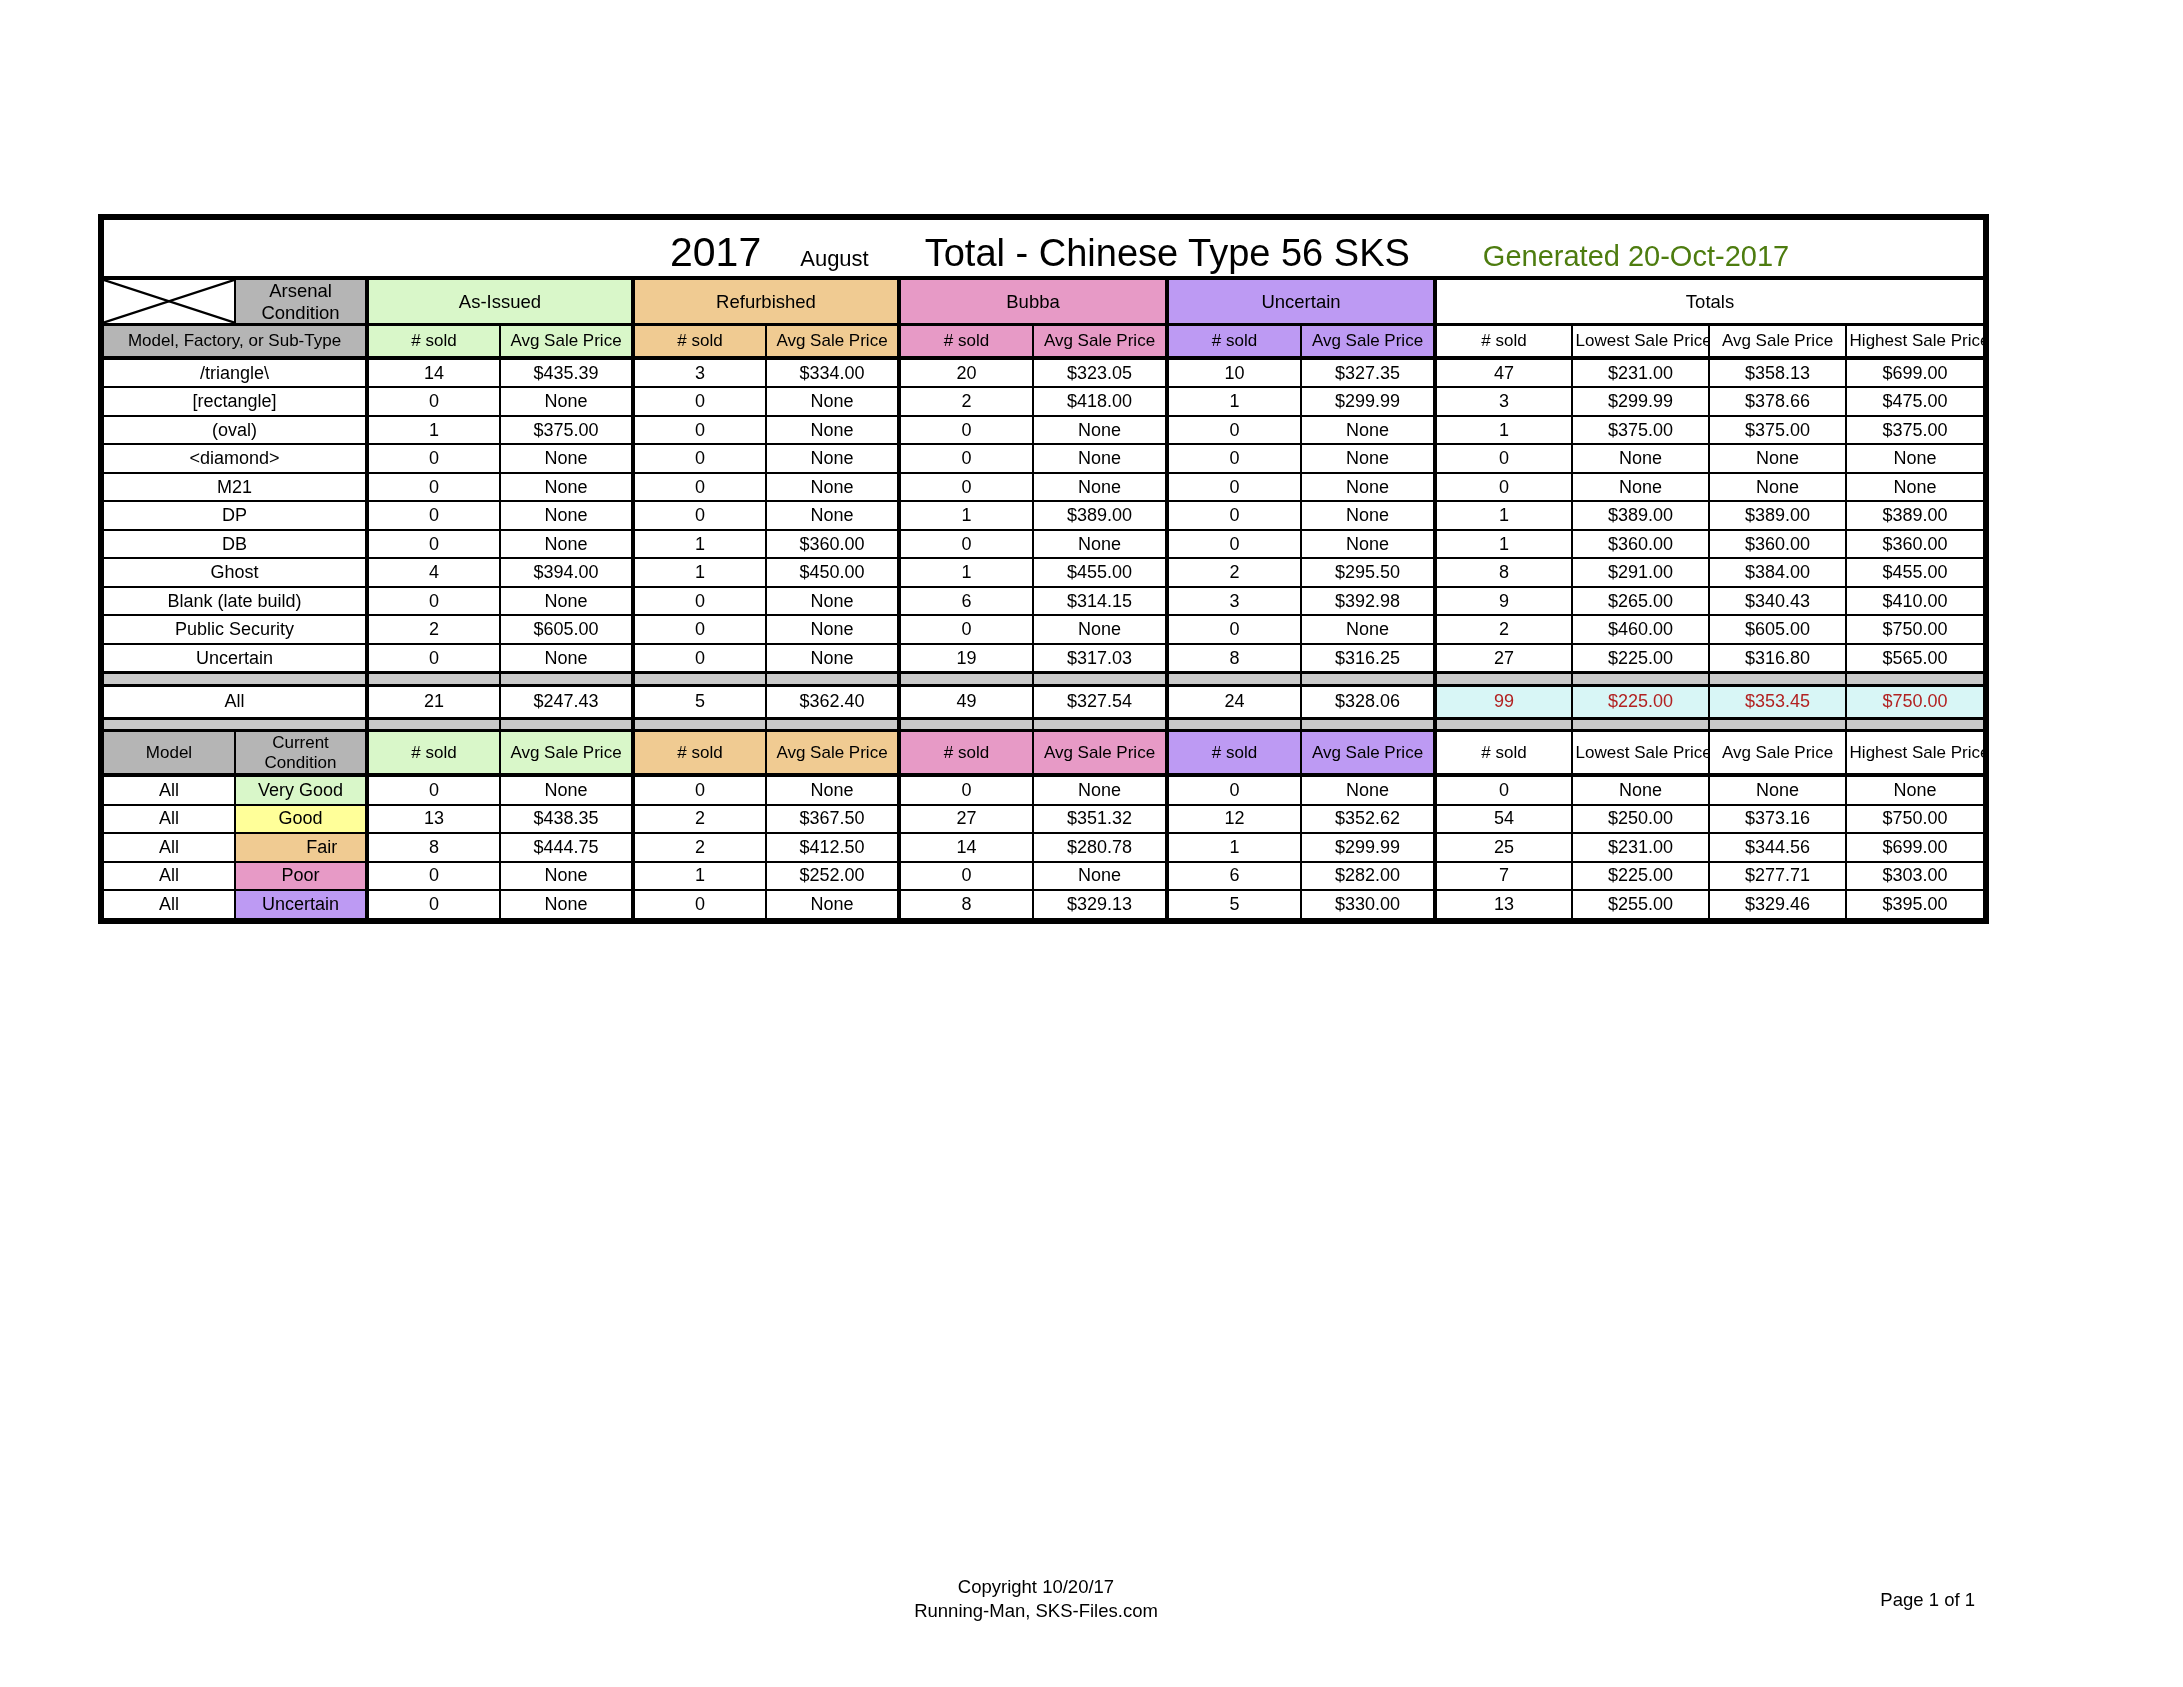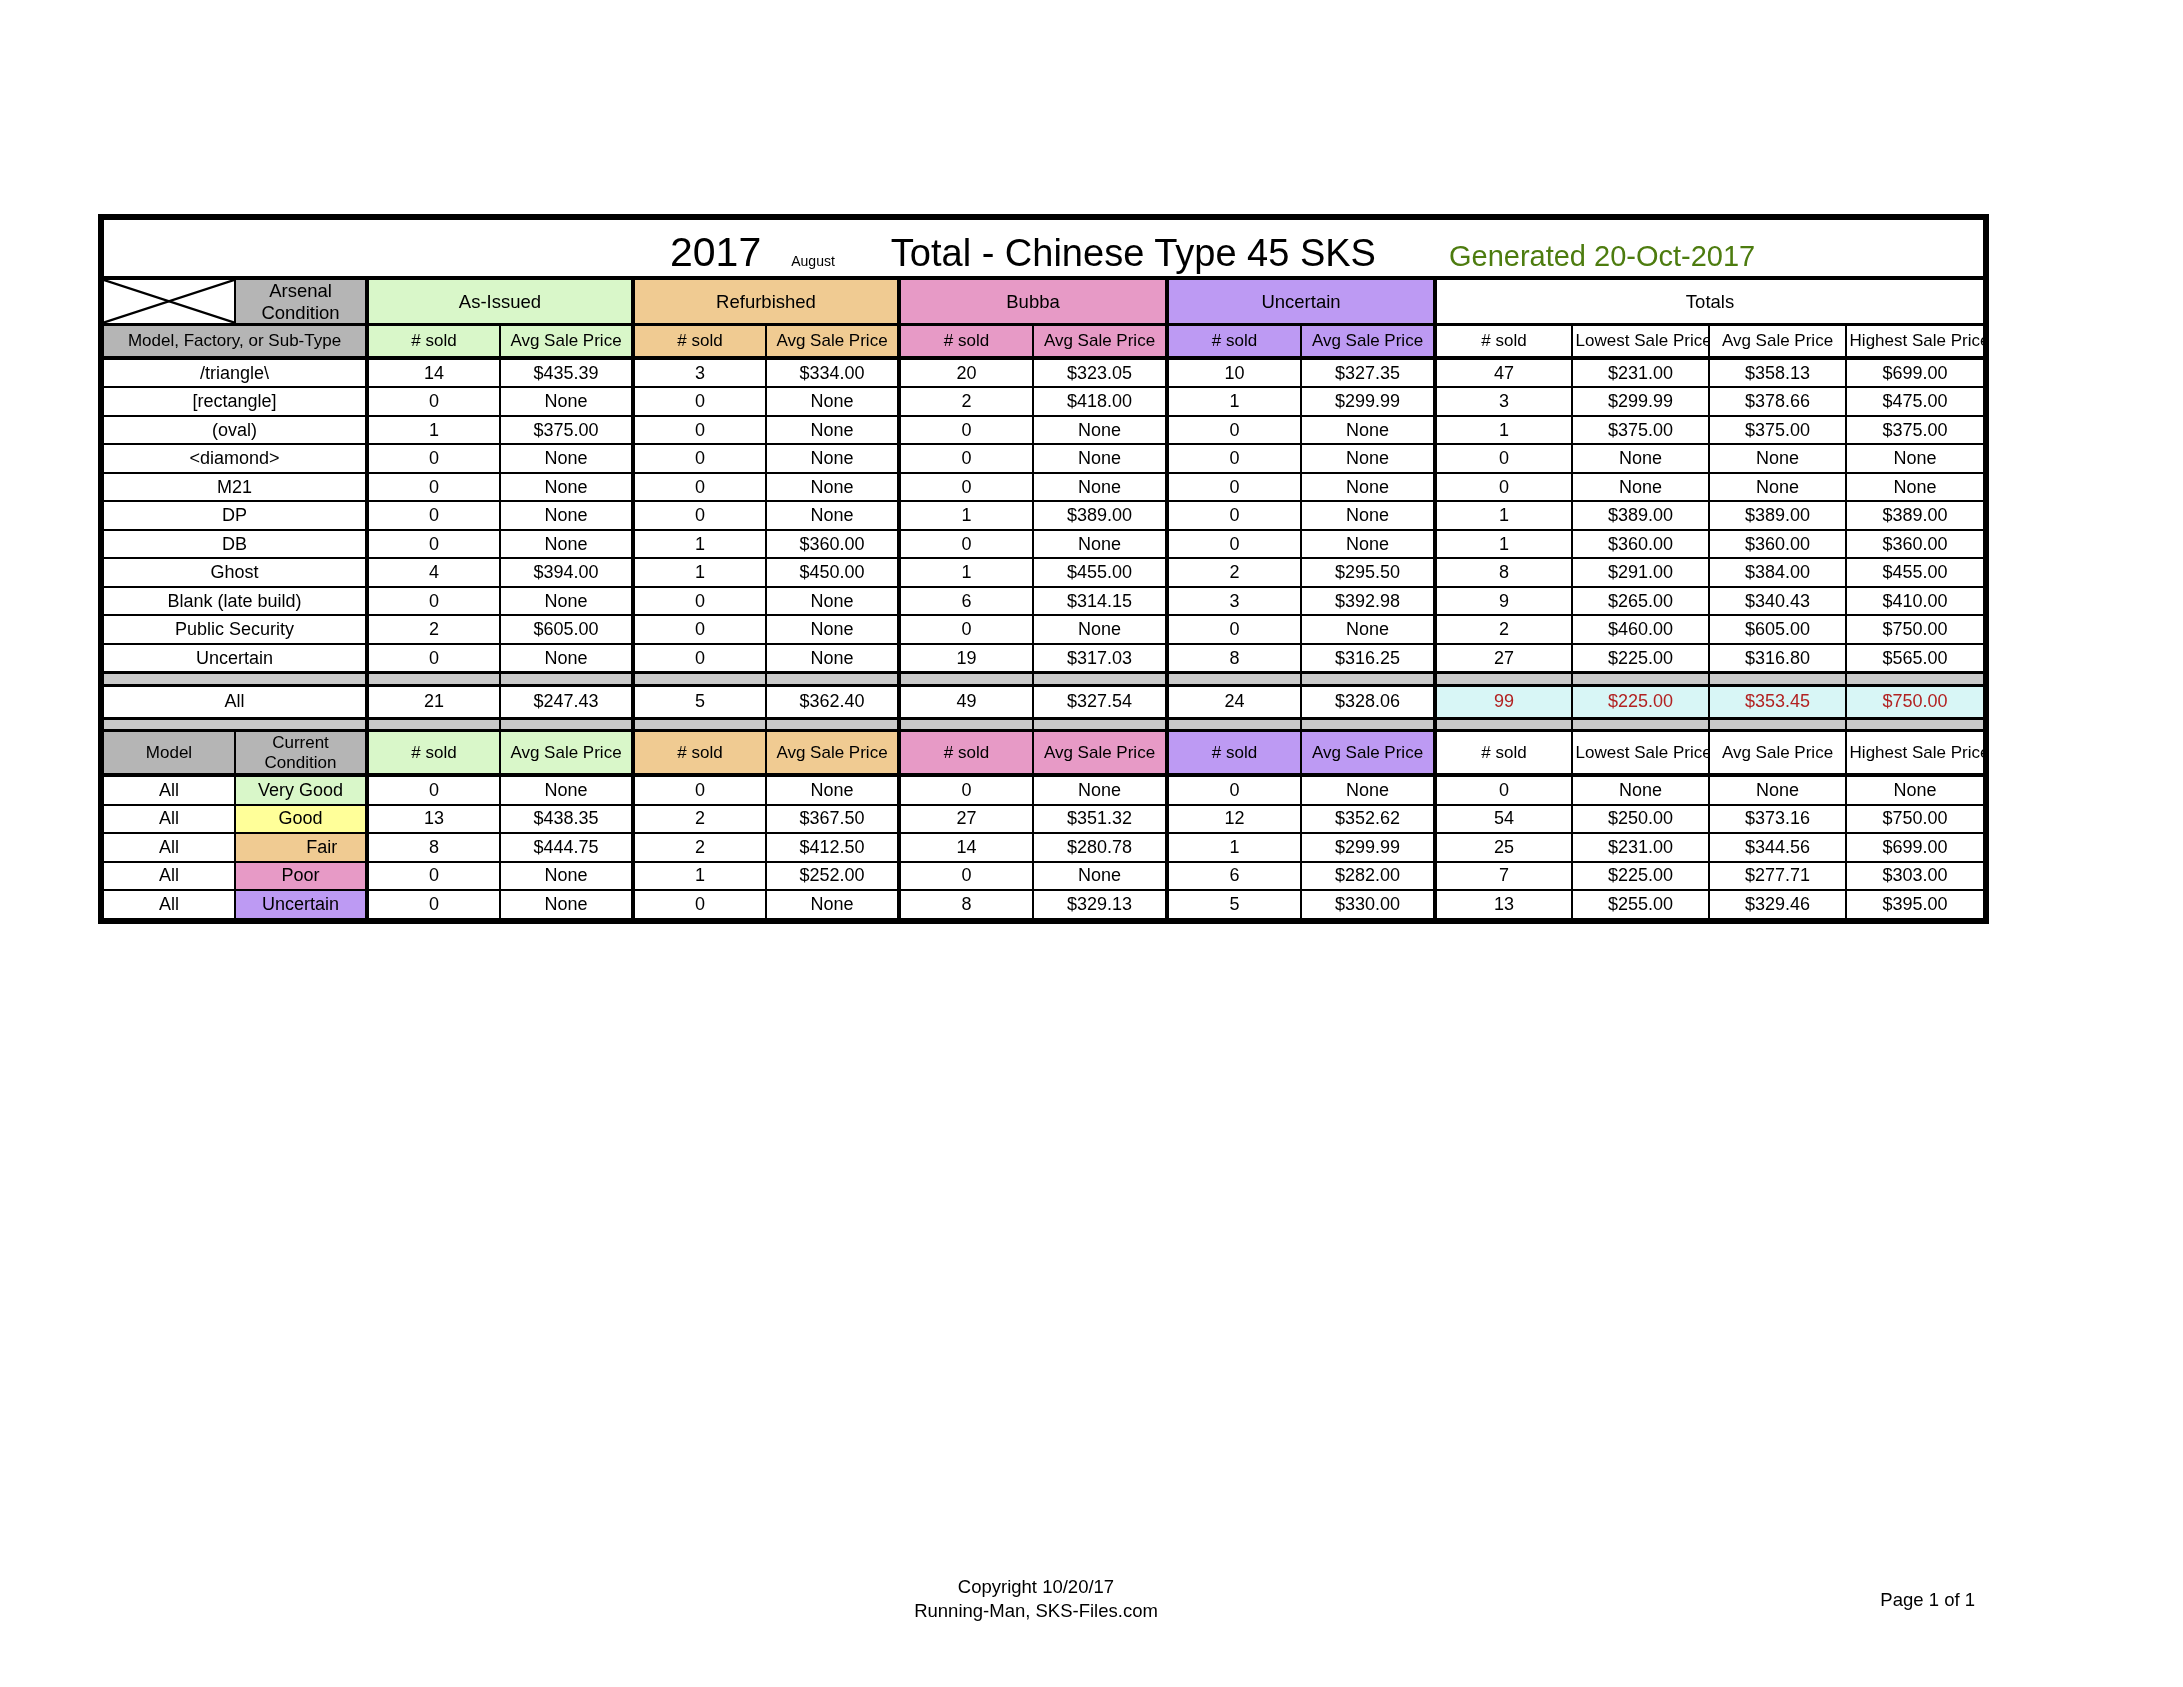--- a/index.html
+++ b/index.html
@@ -11,21 +11,21 @@
   table{border-collapse:collapse;table-layout:fixed;width:1883px;border:6px solid #000;background:#fff}
   td{
     border:2px solid #000;text-align:center;vertical-align:middle;
     padding:0 2.6px;font-size:18px;line-height:1.15;overflow:hidden;white-space:nowrap;
   }
   .mj{border-left-width:4.6px}
   .wrap{white-space:normal}
   .title-row td{border-bottom-width:4.6px;height:50px;padding:0}
   .title-flex{display:flex;align-items:baseline;height:100%;padding-top:9.3px;box-sizing:border-box}
   .t-year{font-size:41px;margin-left:566px}
-  .t-month{font-size:14px;margin-left:30px}
+  .t-month{font-size:22px;margin-left:39px}
   .t-main{font-size:38px;margin-left:56px}
   .t-gen{font-size:29px;margin-left:73px;color:#4d7c0f}
   .h1 td{height:40px;border-bottom-width:3.3px;font-size:18.5px}
   .h2 td{height:30px;border-bottom-width:4.6px;font-size:17px}
   .h3 td{height:41px;border-top-width:3.3px;border-bottom-width:4px;font-size:17px}
   tr.dr td{height:26.5px}
   tr.all-row td{height:30px}
   tr.sep td{height:9.3px;background:#c9c9c9;border-top-width:3.3px;border-bottom-width:3.3px;padding:0}
   .c-gray{background:#b5b5b5}
   .c-green{background:#d9f7c9}
@@ -65,21 +65,21 @@
         <col style="width:137px">
       <col style="width:137px">
         <col style="width:140px">
     </colgroup>
     <tbody>
       <tr class="title-row">
         <td colspan="14">
           <div class="title-flex">
             <span class="t-year">2017</span>
             <span class="t-month">August</span>
-            <span class="t-main">Total - Chinese Type 45 SKS</span>
+            <span class="t-main">Total - Chinese Type 56 SKS</span>
             <span class="t-gen">Generated 20-Oct-2017</span>
           </div>
         </td>
       </tr>
       <tr class="h1">
         <td class="crossed">
           <svg viewBox="0 0 100 100" preserveAspectRatio="none">
             <line x1="0" y1="0" x2="100" y2="100" stroke="#000" stroke-width="2.2" vector-effect="non-scaling-stroke"></line>
             <line x1="0" y1="100" x2="100" y2="0" stroke="#000" stroke-width="2.2" vector-effect="non-scaling-stroke"></line>
           </svg>

